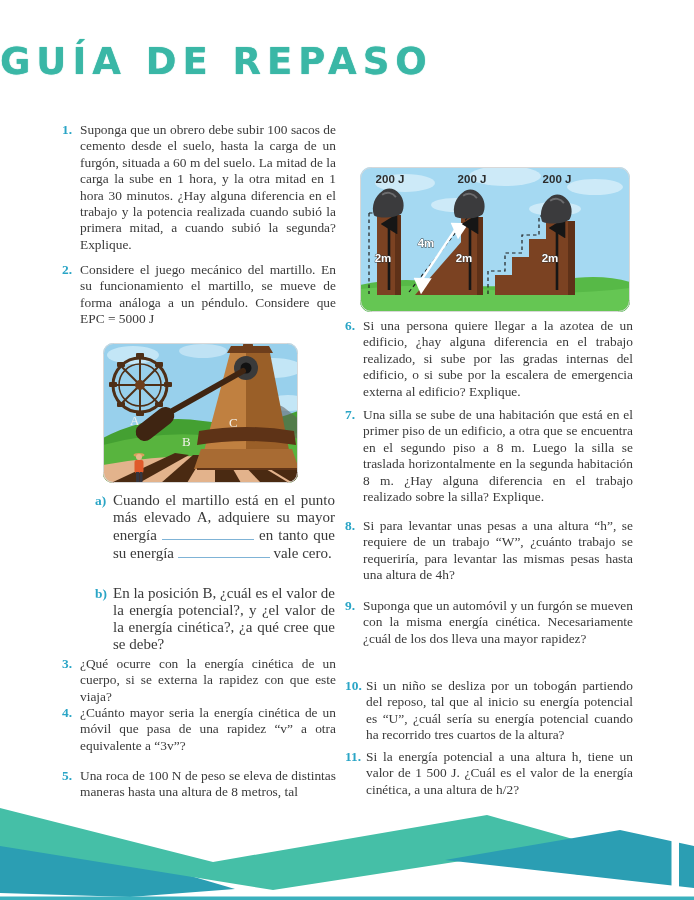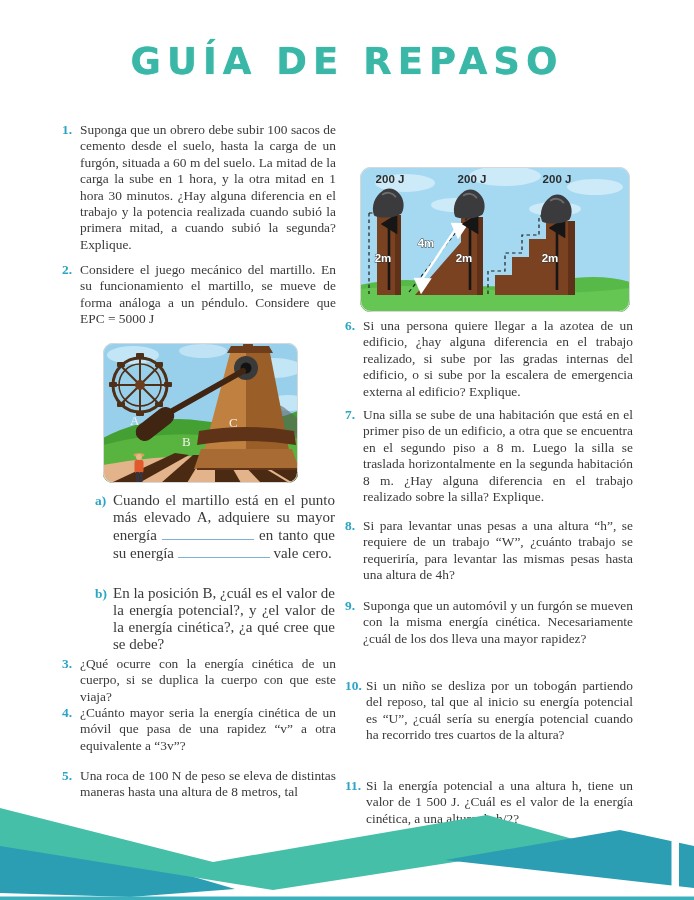--- a/index.html
+++ b/index.html
@@ -2,21 +2,21 @@
 <html><head>
 <meta charset="utf-8">
 <style>
   html,body{margin:0;padding:0;background:#e9e9e9;}
   .page{
     position:relative;width:694px;height:900px;margin:0 auto;
     background:#ffffff;overflow:hidden;
     font-family:"Liberation Serif", serif;color:#3a3a3a;
   }
   .title{
-    position:absolute;top:40px;left:0;width:100%;text-align:center;
+    position:absolute;top:40px;left:0;width:100%;
     font-family:"DejaVu Sans", sans-serif;font-weight:bold;
     font-size:37px;letter-spacing:6px;color:#3ab7a6;
     text-shadow:0 0 1px #3ab7a6;
   }
   .section-heading{
     position:absolute;top:99px;left:62px;
     font-size:14.5px;font-weight:bold;
   }
   .section-heading .part{color:#15708d;}
   .section-heading .sub{color:#2aa5c6;}
@@ -161,21 +161,21 @@
     <span class="sub-text"><span>Cuando el martillo está en el punto más elevado A, adquiere su mayor energía</span> <span class="blank"></span> <span>en tanto que su energía</span> <span class="blank"></span> <span>vale cero.</span></span>
   </div>
 
   <div class="sub-item" style="left:95px;top:585px;width:240px">
     <span class="sub-label">b)</span>
     <span class="sub-text">En la posición B, ¿cuál es el valor de la energía potencial?, y ¿el valor de la energía cinética?, ¿a qué cree que se debe?</span>
   </div>
 
   <div class="q q-left" style="top:656px">
     <span class="q-num">3.</span>
-    <span class="q-text">¿Qué ocurre con la energía cinética de un cuerpo, si se duplica la cuerpo con que este viaja?</span>
+    <span class="q-text">¿Qué ocurre con la energía cinética de un cuerpo, si se externa la rapidez con que este viaja?</span>
   </div>
 
   <div class="q q-left" style="top:705px">
     <span class="q-num">4.</span>
     <span class="q-text">¿Cuánto mayor seria la energía cinética de un móvil que pasa de una rapidez “v” a otra equivalente a “3v”?</span>
   </div>
 
   <div class="q q-left" style="top:768px">
     <span class="q-num">5.</span>
     <span class="q-text">Una roca de 100 N de peso se eleva de distintas maneras hasta una altura de 8 metros, tal</span>
@@ -272,21 +272,21 @@
   <div class="q q-right" style="top:598px">
     <span class="q-num">9.</span>
     <span class="q-text">Suponga que un automóvil y un furgón se mueven con la misma energía cinética. Necesariamente ¿cuál de los dos lleva una mayor rapidez?</span>
   </div>
 
   <div class="q q-right" style="top:678px">
     <span class="q-num" style="width:21px">10.</span>
     <span class="q-text">Si un niño se desliza por un tobogán partiendo del reposo, tal que al inicio su energía potencial es “U”, ¿cuál sería su energía potencial cuando ha recorrido tres cuartos de la altura?</span>
   </div>
 
-  <div class="q q-right" style="top:778px">
+  <div class="q q-right" style="top:749px">
     <span class="q-num" style="width:21px">11.</span>
     <span class="q-text">Si la energía potencial a una altura h, tiene un valor de 1 500 J. ¿Cuál es el valor de la energía cinética, a una altura de h/2?</span>
   </div>
 
   <svg class="footer-wave" viewBox="0 0 694 100">
     <polygon points="0,20 235,89 130,97 0,93" fill="#2b9eb3"></polygon>
     <polygon points="0,8 213,62 487,15 580,41 580,75 487,57 273,90 0,46" fill="#45bfa7"></polygon>
     <polygon points="445,60 620,30 694,46 694,88" fill="#2b9eb3"></polygon>
     <rect x="671.5" y="38" width="7.5" height="52" fill="#ffffff"></rect>
     <rect x="0" y="96.5" width="694" height="3.5" fill="#3ab0bd"></rect>

